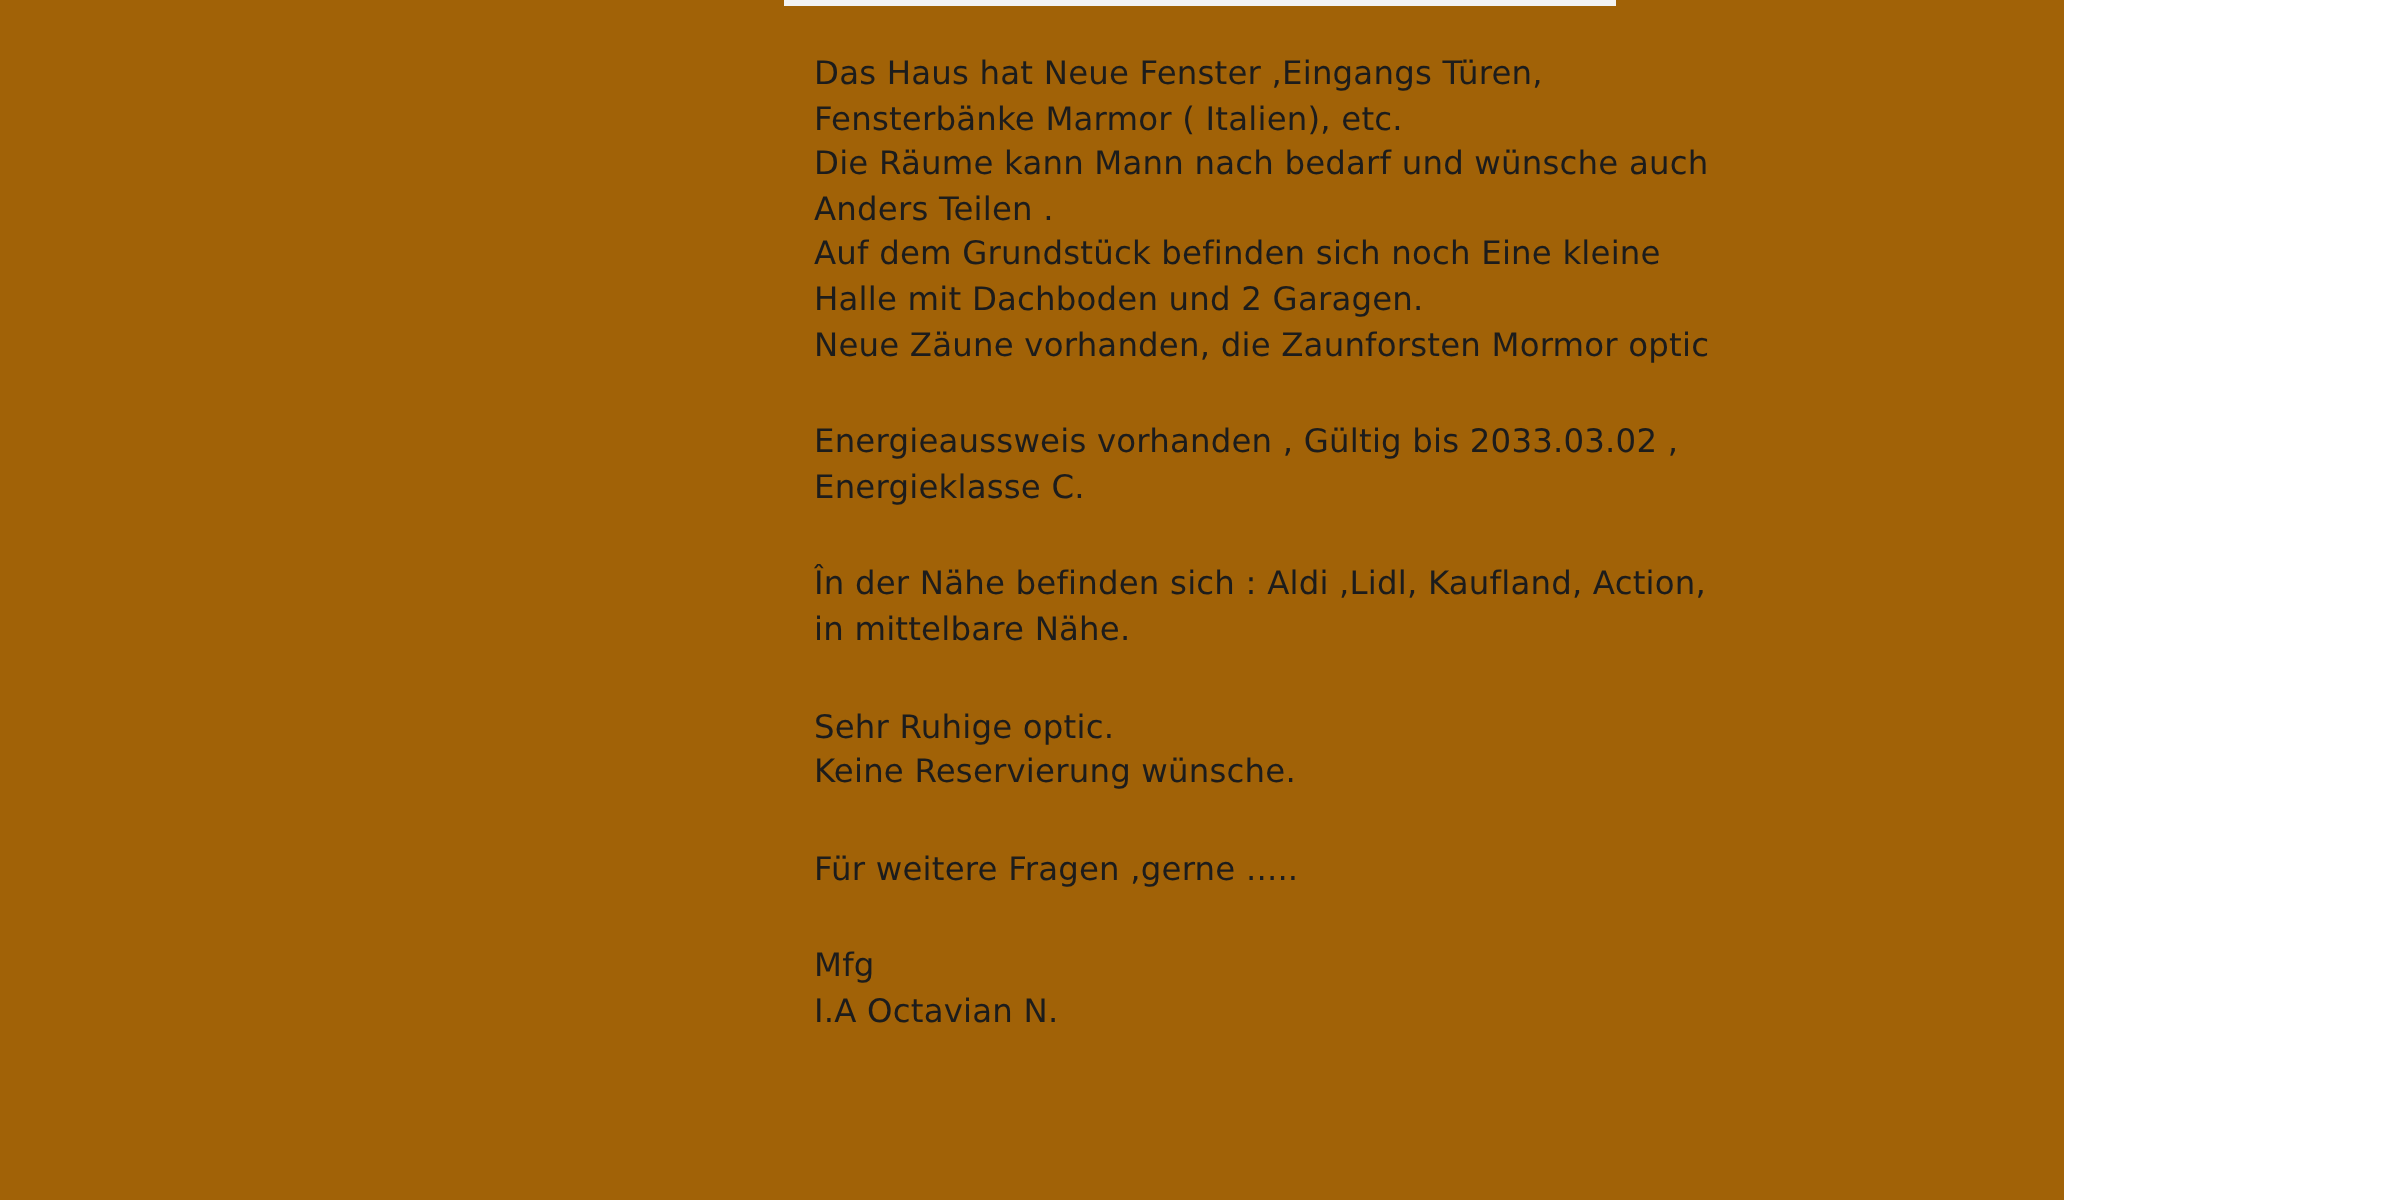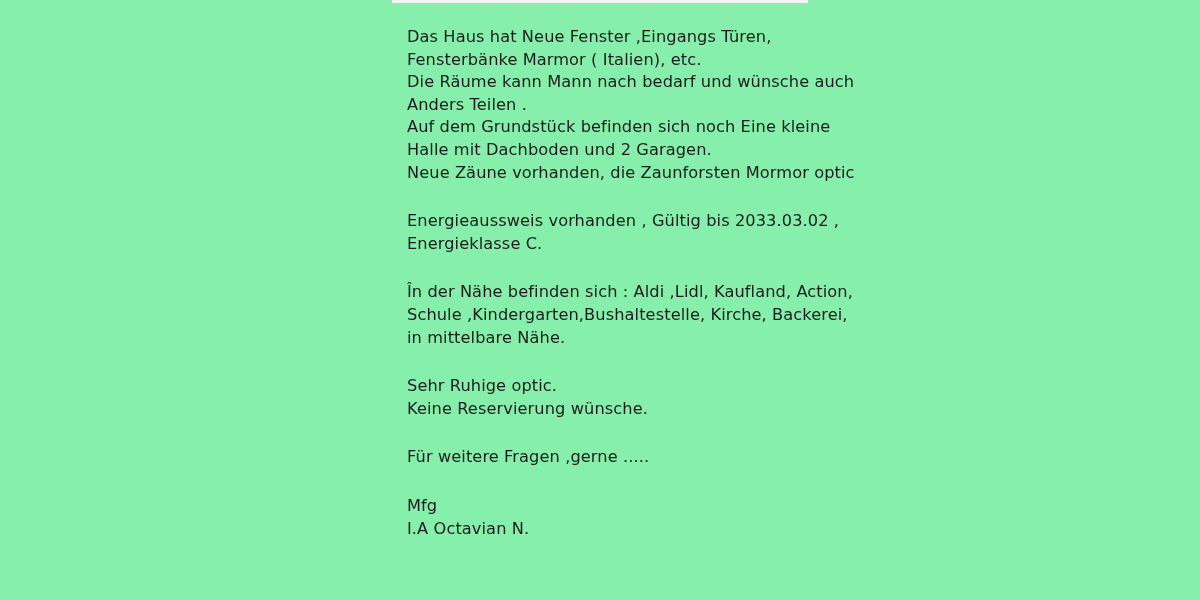--- a/index.html
+++ b/index.html
@@ -5,23 +5,23 @@
     html, body {
       margin: 0;
       padding: 0;
       width: 1200px;
       height: 600px;
       background: #ffffff;
       overflow: hidden;
     }
     .page {
       position: relative;
-      width: 1200px;
+      width: 1032px;
       height: 600px;
-      background: #86efac;
+      background: #a16207;
     }
     .top-strip {
       position: absolute;
       left: 392px;
       top: 0;
       width: 416px;
       height: 3px;
       background: #f3f3f3;
     }
     .content {
@@ -61,21 +61,20 @@
       <span class="line">Neue Zäune vorhanden, die Zaunforsten Mormor optic</span>
     </p>
 
     <p class="para">
       <span class="line">Energieaussweis vorhanden , Gültig bis 2033.03.02 ,</span>
       <span class="line">Energieklasse C.</span>
     </p>
 
     <p class="para">
       <span class="line">În der Nähe befinden sich : Aldi ,Lidl, Kaufland, Action,</span>
-      <span class="line">Schule ,Kindergarten,Bushaltestelle, Kirche, Backerei,</span>
       <span class="line">in mittelbare Nähe.</span>
     </p>
 
     <p class="para">
       <span class="line">Sehr Ruhige optic.</span>
       <span class="line">Keine Reservierung wünsche.</span>
     </p>
 
     <p class="para">
       <span class="line">Für weitere Fragen ,gerne .....</span>

